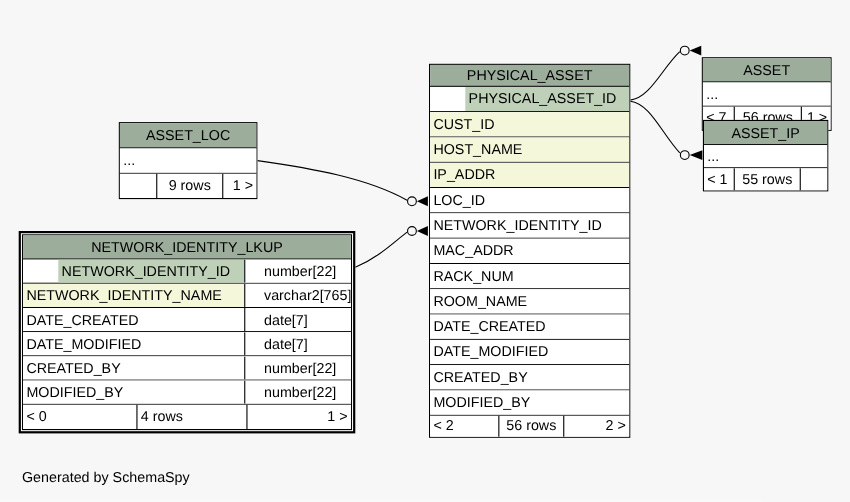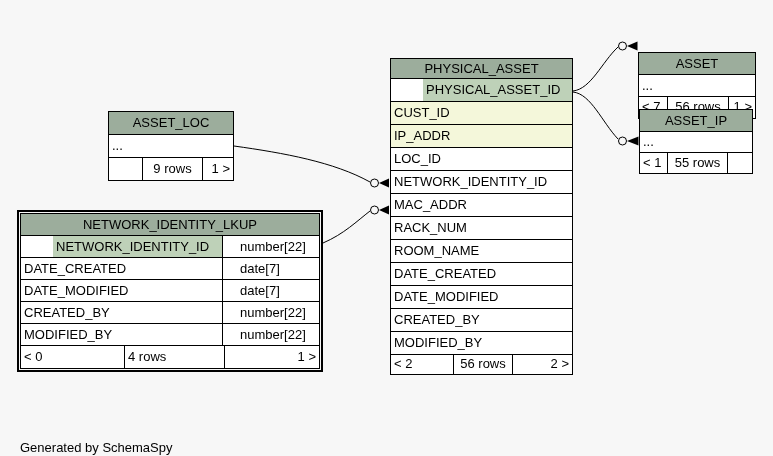--- a/index.html
+++ b/index.html
@@ -48,21 +48,21 @@
   .tbl-footer{box-sizing:border-box;display:flex;background:#fff;}
   .fc{
     box-sizing:border-box;border-right:1px solid var(--line);
     padding:0 3px;overflow:hidden;white-space:nowrap;
   }
   .fc:last-child{border-right:none;}
   .fc-left{text-align:left;}
   .fc-mid{text-align:center;}
   .fc-mid.right{text-align:left;padding-right:6px;}
   .fc-right{flex:1;text-align:right;}
-  #schemaspy-note{position:absolute;left:20px;top:440px;z-index:2;}
+  #schemaspy-note{position:absolute;left:20px;top:426px;z-index:2;}
 </style>
 </head>
 <body>
 
 <div id="canvas">
 
   <svg class="edges" width="773" height="456">
 
     <g>
       <path class="wire" d="M234,146 C284,153 334,162 370,182"></path>
@@ -104,20 +104,24 @@
         </div>
       </div>
       <div class="dbtable focus" style="left: 17px; top: 210px; width: 306px;">
         <div class="focus-inner">
           <div class="tbl-header" style="height: 22px; line-height: 21px;">NETWORK_IDENTITY_LKUP</div>
           <div class="tbl-row" style="height: 22px; line-height: 21px;">
             <div class="cell-name col-pk">NETWORK_IDENTITY_ID</div>
             <div class="cell-type" style="width: 97px;">number[22]</div>
           </div>
           <div class="tbl-row" style="height: 22px; line-height: 21px;">
+            <div class="cell-name col-indexed">NETWORK_IDENTITY_NAME</div>
+            <div class="cell-type" style="width: 97px;">varchar2[765]</div>
+          </div>
+          <div class="tbl-row" style="height: 22px; line-height: 21px;">
             <div class="cell-name col-plain">DATE_CREATED</div>
             <div class="cell-type" style="width: 97px;">date[7]</div>
           </div>
           <div class="tbl-row" style="height: 22px; line-height: 21px;">
             <div class="cell-name col-plain">DATE_MODIFIED</div>
             <div class="cell-type" style="width: 97px;">date[7]</div>
           </div>
           <div class="tbl-row" style="height: 22px; line-height: 21px;">
             <div class="cell-name col-plain">CREATED_BY</div>
             <div class="cell-type" style="width: 97px;">number[22]</div>
@@ -136,20 +140,23 @@
       <div class="dbtable" style="left: 390px; top: 58px; width: 183px;">
         <div>
           <div class="tbl-header" style="height: 20px; line-height: 19px;">PHYSICAL_ASSET</div>
           <div class="tbl-row" style="height: 23px; line-height: 22px;">
             <div class="cell-name col-pk">PHYSICAL_ASSET_ID</div>
           </div>
           <div class="tbl-row" style="height: 23px; line-height: 22px;">
             <div class="cell-name col-indexed">CUST_ID</div>
           </div>
           <div class="tbl-row" style="height: 23px; line-height: 22px;">
+            <div class="cell-name col-indexed">HOST_NAME</div>
+          </div>
+          <div class="tbl-row" style="height: 23px; line-height: 22px;">
             <div class="cell-name col-indexed">IP_ADDR</div>
           </div>
           <div class="tbl-row" style="height: 23px; line-height: 22px;">
             <div class="cell-name col-plain">LOC_ID</div>
           </div>
           <div class="tbl-row" style="height: 23px; line-height: 22px;">
             <div class="cell-name col-plain">NETWORK_IDENTITY_ID</div>
           </div>
           <div class="tbl-row" style="height: 23px; line-height: 22px;">
             <div class="cell-name col-plain">MAC_ADDR</div>

